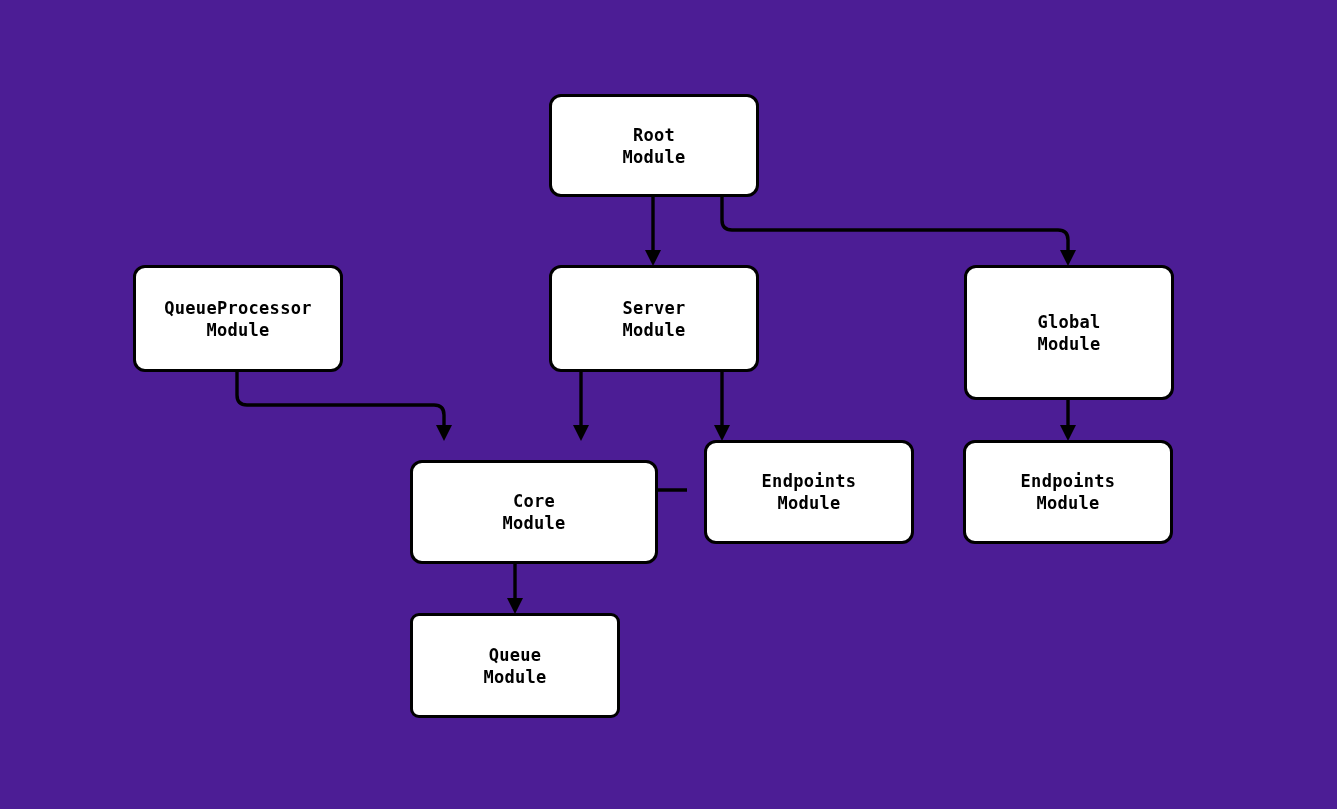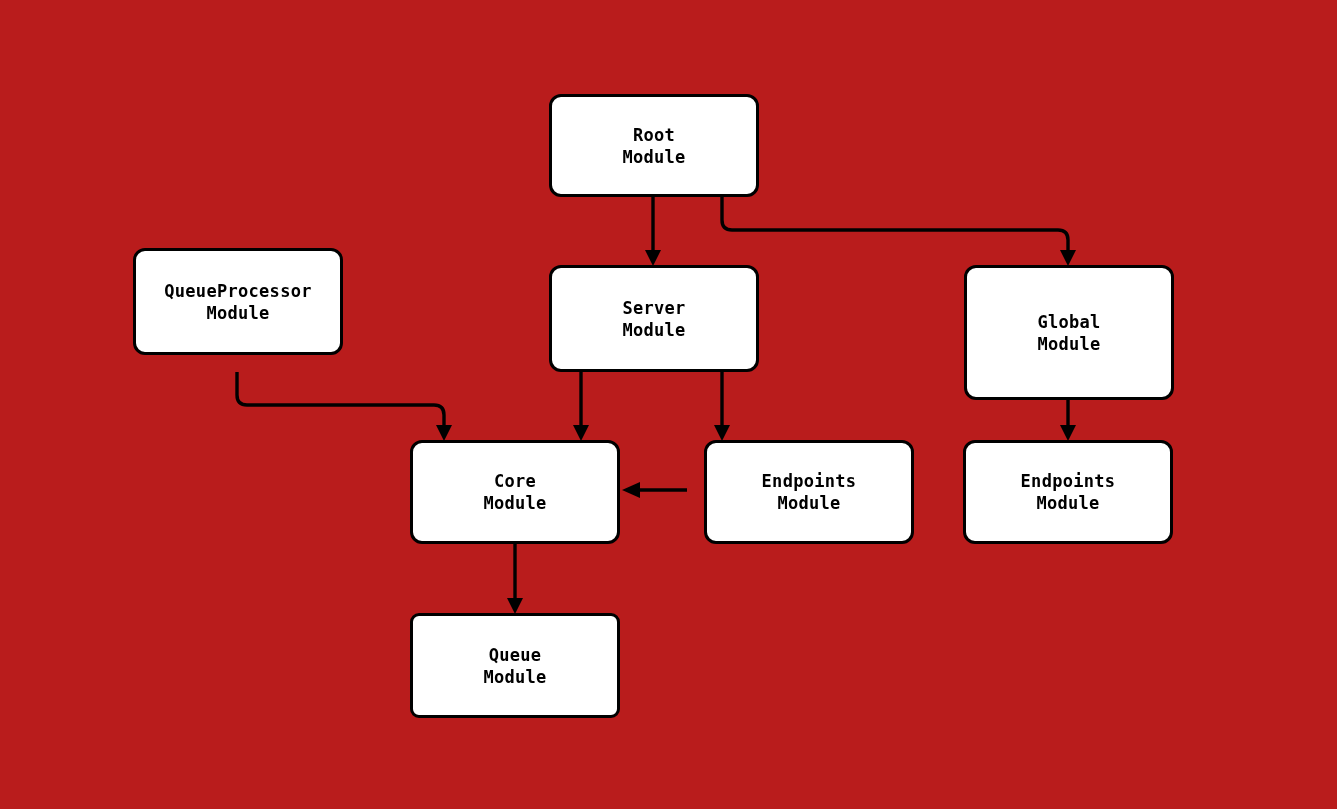--- a/index.html
+++ b/index.html
@@ -11,21 +11,21 @@
   body {
     width: 1337px;
     height: 809px;
     overflow: hidden;
     font-family: "DejaVu Sans Mono", "Liberation Mono", monospace;
   }
   #diagram-canvas {
     position: relative;
     width: 1337px;
     height: 809px;
-    background: #b91c1c;
+    background: #4c1d95;
   }
   #edge-layer {
     position: absolute;
     left: 0;
     top: 0;
     width: 1337px;
     height: 809px;
     pointer-events: none;
   }
   .node {
@@ -98,36 +98,36 @@
       <polygon points="507,598 523,598 515,614" fill="#000000"></polygon>
     </g>
 
   </svg>
 
   <div class="node" style="left:549px; top:94px; width:210px; height:103px;">
     <span class="node-line">Root</span>
     <span class="node-line">Module</span>
   </div>
 
-  <div class="node" style="left:133px; top:248px; width:210px; height:107px;">
+  <div class="node" style="left:133px; top:265px; width:210px; height:107px;">
     <span class="node-line">QueueProcessor</span>
     <span class="node-line">Module</span>
   </div>
 
   <div class="node" style="left:549px; top:265px; width:210px; height:107px;">
     <span class="node-line">Server</span>
     <span class="node-line">Module</span>
   </div>
 
   <div class="node" style="left:964px; top:265px; width:210px; height:135px;">
     <span class="node-line">Global</span>
     <span class="node-line">Module</span>
   </div>
 
-  <div class="node" style="left:410px; top:440px; width:210px; height:104px;">
+  <div class="node" style="left:410px; top:460px; width:248px; height:104px;">
     <span class="node-line">Core</span>
     <span class="node-line">Module</span>
   </div>
 
   <div class="node" style="left:687px; top:440px; width:210px; height:104px;margin-left:17px;">
     <span class="node-line">Endpoints</span>
     <span class="node-line">Module</span>
   </div>
 
   <div class="node" style="left:963px; top:440px; width:210px; height:104px;">

